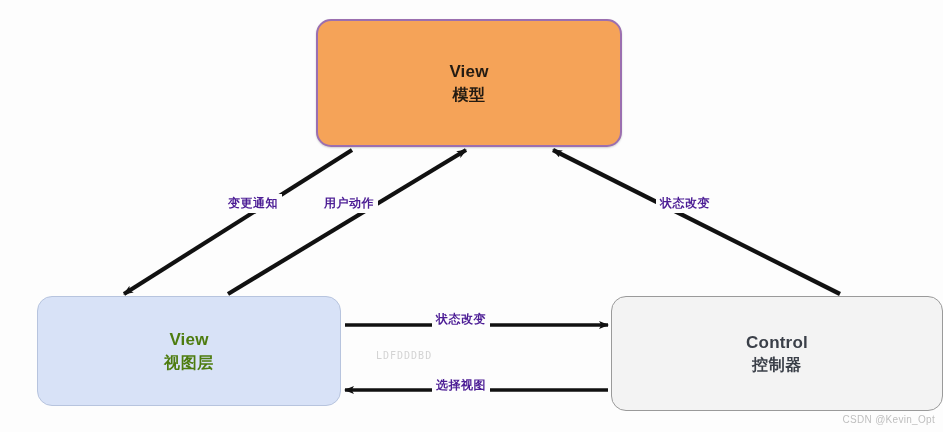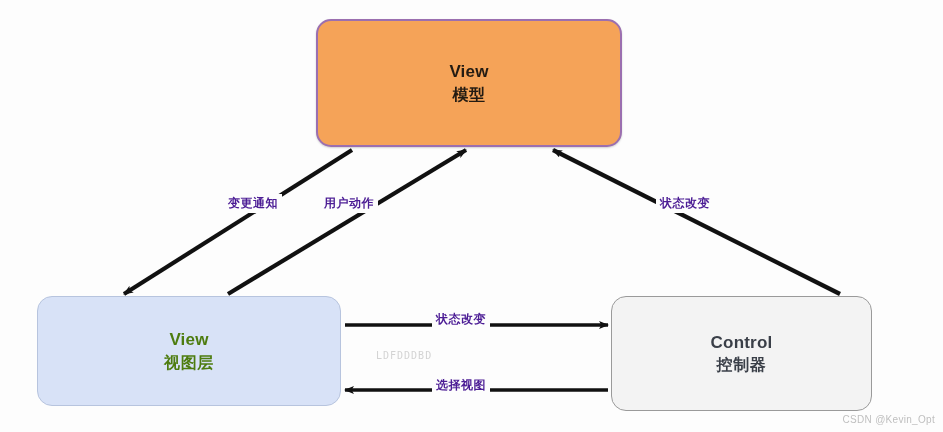--- a/index.html
+++ b/index.html
@@ -67,21 +67,21 @@
     border: 1.5px solid #b7c4de;
     border-radius: 15px;
   }
   #node-view .title-en,
   #node-view .title-cn {
     color: #4d7c0f;
   }
   #node-control {
     left: 611px;
     top: 296px;
-    width: 261px;
+    width: 332px;
     height: 115px;
     background: #f3f3f3;
     border: 1.5px solid #9a9a9a;
     border-radius: 15px;
   }
   #node-control .title-en,
   #node-control .title-cn {
     color: #3a3f48;
   }
   .edge-label {

